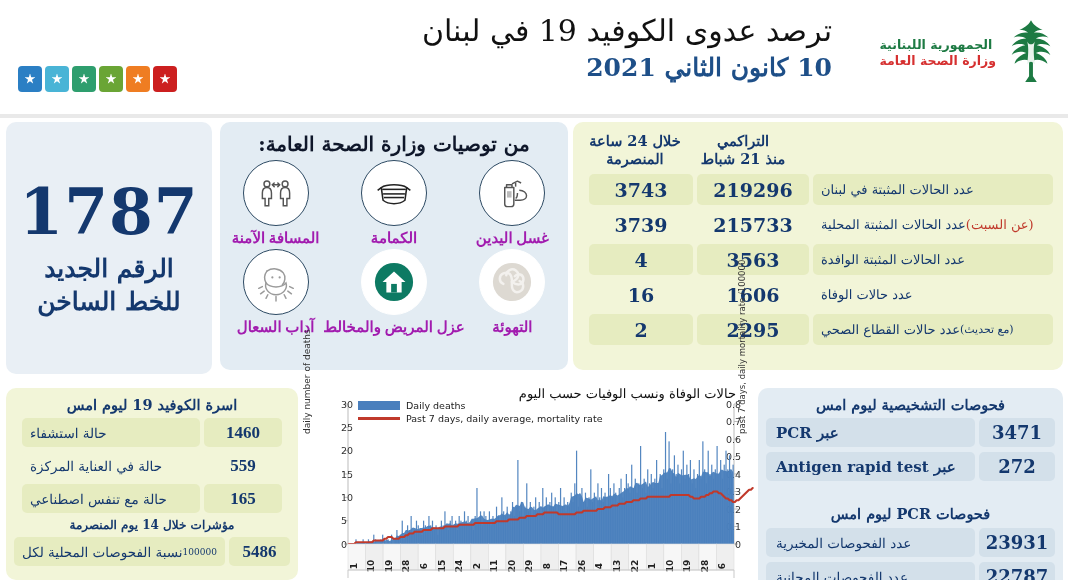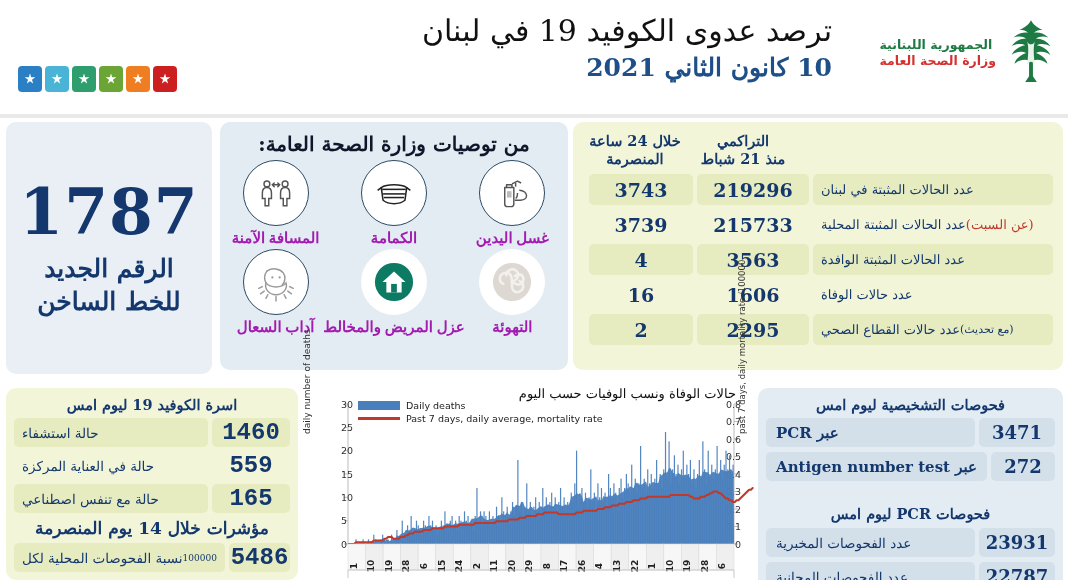--- a/index.html
+++ b/index.html
@@ -79,33 +79,33 @@
   .sc-val { width:112px; background:#e6ecc0; border-radius:5px; display:flex; align-items:center;
             justify-content:center; color:#14386e; font-size:19px; font-weight:bold;
             font-family:"DejaVu Serif","Liberation Serif",serif; }
   .sc-val24 { width:104px; background:#e6ecc0; border-radius:5px; display:flex; align-items:center;
               justify-content:center; color:#14386e; font-size:19px; font-weight:bold;
               font-family:"DejaVu Serif","Liberation Serif",serif; }
   .stats-row.alt .sc-label, .stats-row.alt .sc-val, .stats-row.alt .sc-val24 { background:#f2f5d8; }
 
   
   .beds { position:absolute; left:6px; top:388px; width:292px; height:192px;
-          background:#f2f5d8; border-radius:10px; direction:rtl; padding:6px 8px; }
+          background:#f2f5d8; border-radius:10px; direction:rtl; padding:6px 16px; }
   .beds-title { color:#14386e; font-size:14.5px; font-weight:bold; text-align:center; padding:2px 0 5px;
                 font-family:"DejaVu Serif","Liberation Serif",serif; }
   .b-row { display:flex; gap:4px; height:29px; margin-bottom:4px; }
   .b-val { width:78px; background:#e6ecc0; border-radius:5px; display:flex; align-items:center;
-           justify-content:center; color:#14386e; font-size:24px; font-weight:bold;
-           font-family:Liberation Mono, monospace; }
+           justify-content:center; color:#14386e; font-size:17px; font-weight:bold;
+           font-family:Liberation Serif, serif; }
   .b-label { flex:1; background:#e6ecc0; border-radius:5px; display:flex; align-items:center;
              justify-content:flex-end; padding:0 8px; color:#14386e; font-size:13.5px;
              font-family:"DejaVu Serif","Liberation Serif",serif; white-space:nowrap; }
   .b-row.alt .b-val, .b-row.alt .b-label { background:#f2f5d8; }
   .beds-sub { position:absolute; left:0; top:127px; width:292px; }
-  .beds-sub-title { color:#14386e; font-size:17px; font-weight:bold; text-align:center; padding:3px 0 5px;
+  .beds-sub-title { color:#14386e; font-size:12px; font-weight:bold; text-align:center; padding:3px 0 5px;
                     font-family:"DejaVu Serif","Liberation Serif",serif; }
   .beds-sub .b-row { padding:0 8px; }
   .tiny { font-size:9px; }
 
   .chart { position:absolute; left:302px; top:386px; width:452px; height:194px; background:#fff; }
   .chart-title { position:absolute; right:18px; top:0; color:#111; font-size:13px; direction:rtl;
                  font-family:"DejaVu Serif","Liberation Serif",serif; white-space:nowrap; }
   .legend { position:absolute; left:56px; top:14px; direction:ltr; }
   .leg-item { display:flex; align-items:center; gap:6px; margin-bottom:2px; }
   .leg-bar { width:42px; height:9px; background:#4a7fbd; }
@@ -674,21 +674,21 @@
 
   <div class="tests">
     <div class="tests-title">فحوصات التشخيصية ليوم امس</div>
 
     <div class="t-row">
       <div class="t-val">3471</div>
       <div class="t-label">عبر  PCR</div>
     </div>
     <div class="t-row">
       <div class="t-val">272</div>
-      <div class="t-label">عبر Antigen number test</div>
+      <div class="t-label">عبر Antigen rapid test</div>
     </div>
 
     <div class="tests-sub">
       <div class="tests-sub-title">فحوصات  PCR ليوم امس</div>
       <div class="t-row">
         <div class="t-val">23931</div>
         <div class="t-label plain">عدد الفحوصات المخبرية</div>
       </div>
       <div class="t-row">
         <div class="t-val">22787</div>

